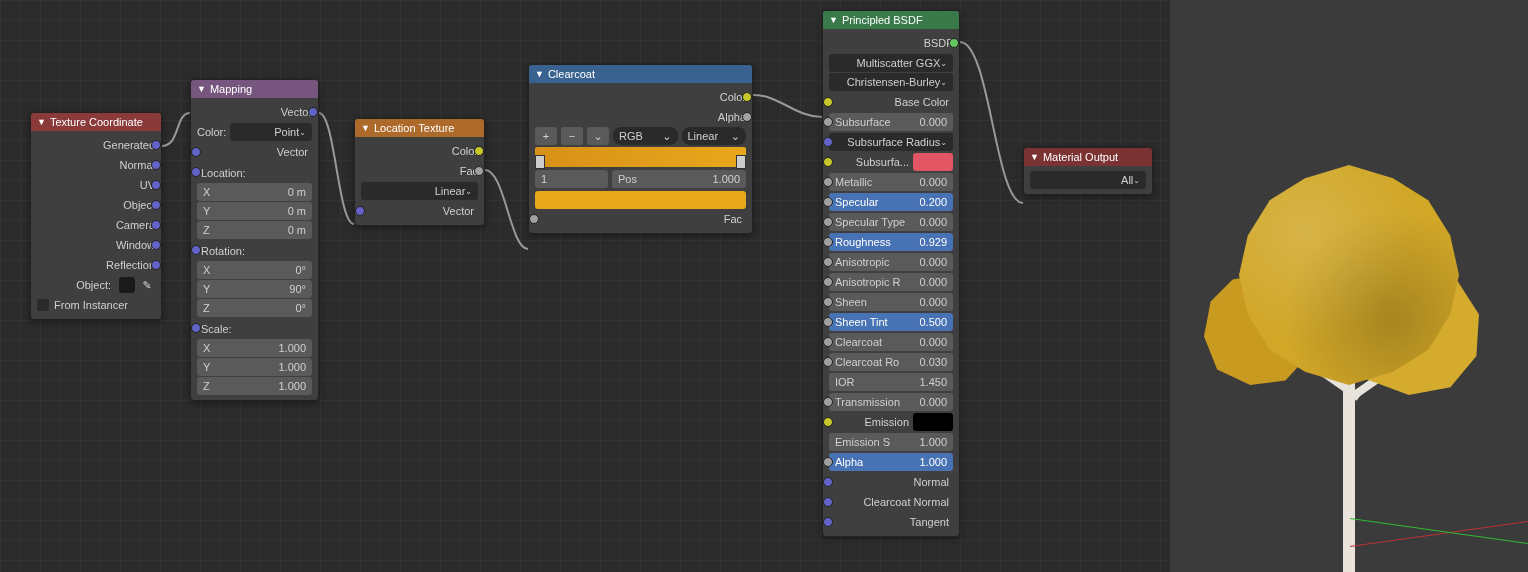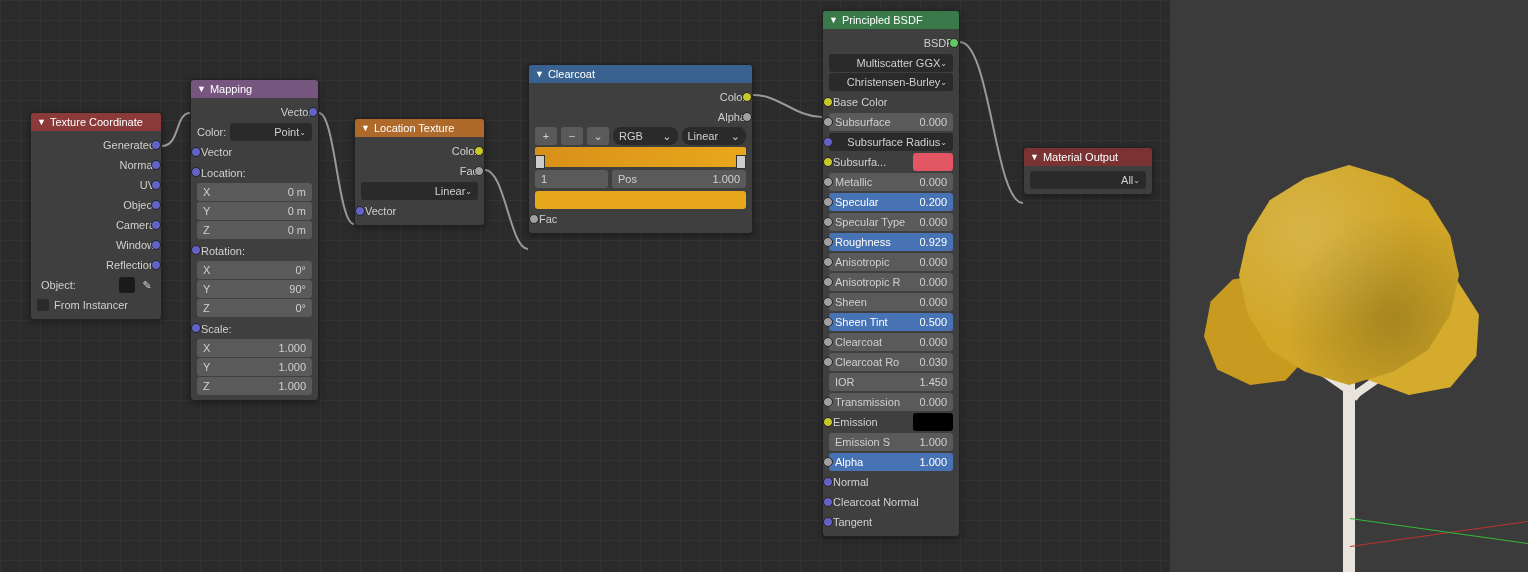--- a/index.html
+++ b/index.html
@@ -15,21 +15,21 @@
 .node-head .tri { margin-right:4px; font-size:9px; }
 .head-red    { background:#8b3a3a; }
 .head-purple { background:#76567e; }
 .head-orange { background:#ad6a2a; }
 .head-blue   { background:#3a6290; }
 .head-green  { background:#3a7a4a; }
 .head-darkred{ background:#7a3232; }
 .node-body { padding:4px 6px; }
 .row { display:flex; align-items:center; height:20px; position:relative; }
 .row.out { justify-content:flex-end; }
-.row .lbl { flex:1; padding:0 4px; }
+.row .lbl { flex:1; padding:0 4px;text-align:right; }
 
 .sock { position:absolute; width:10px; height:10px; border-radius:50%; border:1px solid #222; top:50%; transform:translateY(-50%); }
 .sock.l { left:-6px; }
 .sock.r { right:-6px; }
 .s-vec { background:#6363c7; }
 .s-col { background:#c7c729; }
 .s-fac { background:#a0a0a0; }
 .s-sha { background:#63c763; }
 
 .field { background:#5a5a5a; border-radius:3px; display:flex; align-items:center; height:18px; padding:0 6px; margin:1px 0; }

